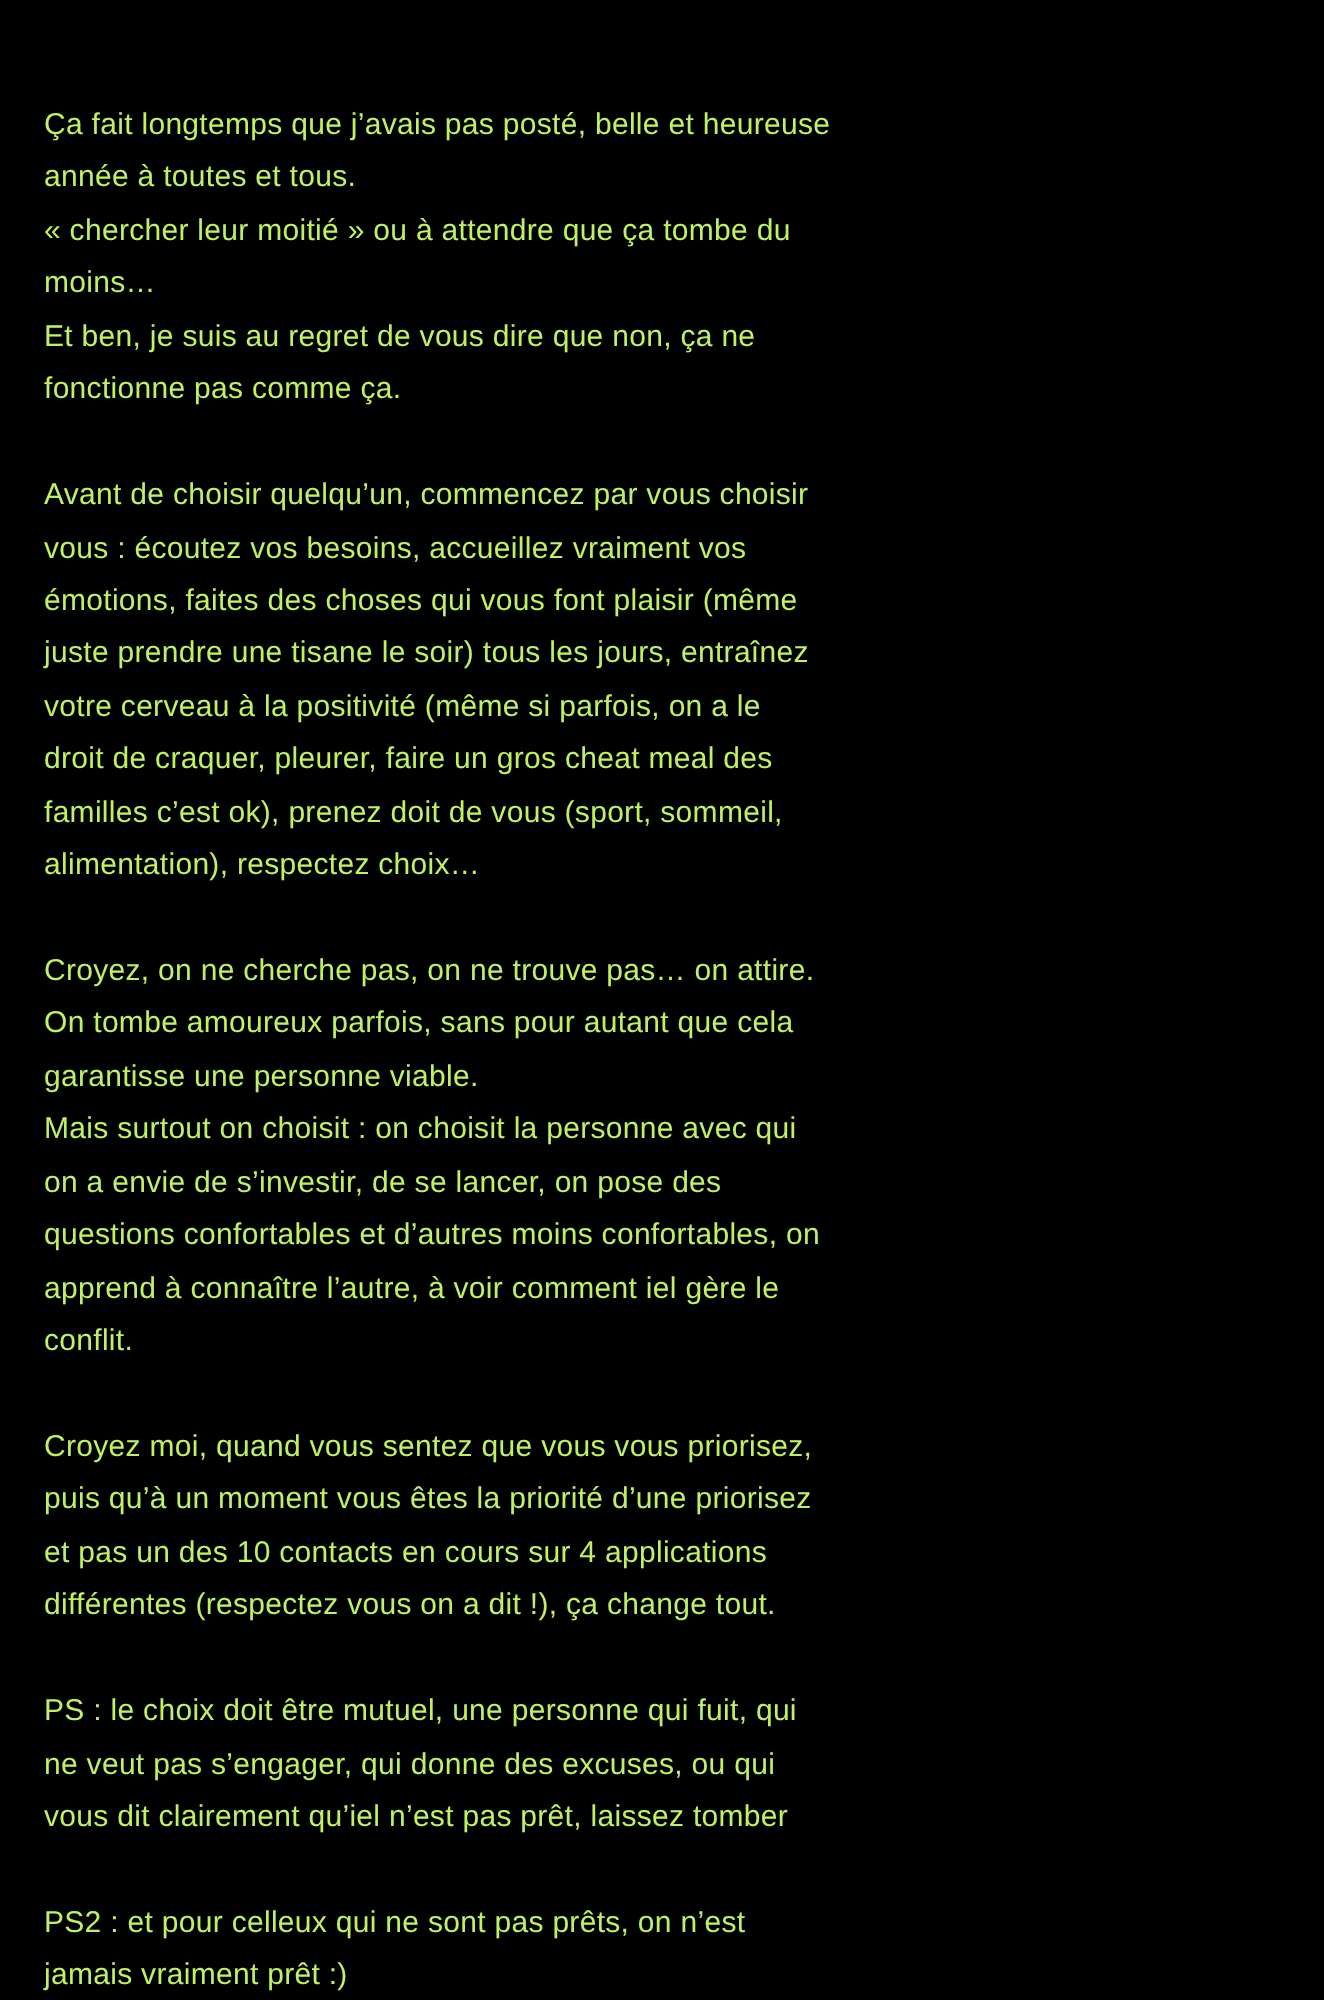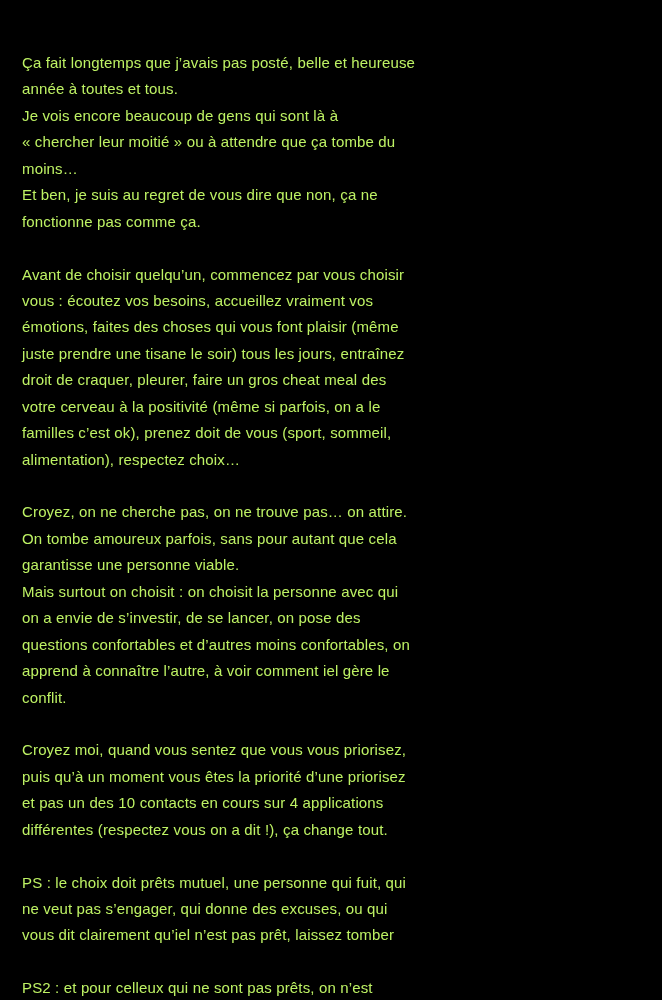--- a/index.html
+++ b/index.html
@@ -36,35 +36,34 @@
     }
   </style>
 </head>
 <body>
 
 <div class="post">
 
   <div>
     <span class="line">Ça fait longtemps que j’avais pas posté, belle et heureuse</span>
     <span class="line">année à toutes et tous.</span>
-    <span class="line">Je vois encore beaucoup de gens qui sont là à</span>
     <span class="line">« chercher leur moitié » ou à attendre que ça tombe du</span>
     <span class="line">moins…</span>
     <span class="line">Et ben, je suis au regret de vous dire que non, ça ne</span>
     <span class="line">fonctionne pas comme ça.</span>
   </div>
   <span class="blank"></span>
 
   <div>
     <span class="line">Avant de choisir quelqu’un, commencez par vous choisir</span>
     <span class="line">vous : écoutez vos besoins, accueillez vraiment vos</span>
     <span class="line">émotions, faites des choses qui vous font plaisir (même</span>
     <span class="line">juste prendre une tisane le soir) tous les jours, entraînez</span>
+    <span class="line">votre cerveau à la positivité (même si parfois, on a le</span>
     <span class="line">droit de craquer, pleurer, faire un gros cheat meal des</span>
-    <span class="line">votre cerveau à la positivité (même si parfois, on a le</span>
     <span class="line">familles c’est ok), prenez doit de vous (sport, sommeil,</span>
     <span class="line">alimentation), respectez choix…</span>
   </div>
   <span class="blank"></span>
 
   <div>
     <span class="line">Croyez, on ne cherche pas, on ne trouve pas… on attire.</span>
     <span class="line">On tombe amoureux parfois, sans pour autant que cela</span>
     <span class="line">garantisse une personne viable.</span>
     <span class="line">Mais surtout on choisit : on choisit la personne avec qui</span>
@@ -77,21 +76,21 @@
 
   <div>
     <span class="line">Croyez moi, quand vous sentez que vous vous priorisez,</span>
     <span class="line">puis qu’à un moment vous êtes la priorité d’une priorisez</span>
     <span class="line">et pas un des 10 contacts en cours sur 4 applications</span>
     <span class="line">différentes (respectez vous on a dit !), ça change tout.</span>
   </div>
   <span class="blank"></span>
 
   <div>
-    <span class="line">PS : le choix doit prêts mutuel, une personne qui fuit, qui</span>
+    <span class="line">PS : le choix doit être mutuel, une personne qui fuit, qui</span>
     <span class="line">ne veut pas s’engager, qui donne des excuses, ou qui</span>
     <span class="line">vous dit clairement qu’iel n’est pas prêt, laissez tomber</span>
   </div>
   <span class="blank"></span>
 
   <div>
     <span class="line">PS2 : et pour celleux qui ne sont pas prêts, on n’est</span>
     <span class="line">jamais vraiment prêt :)</span>
   </div>
 

